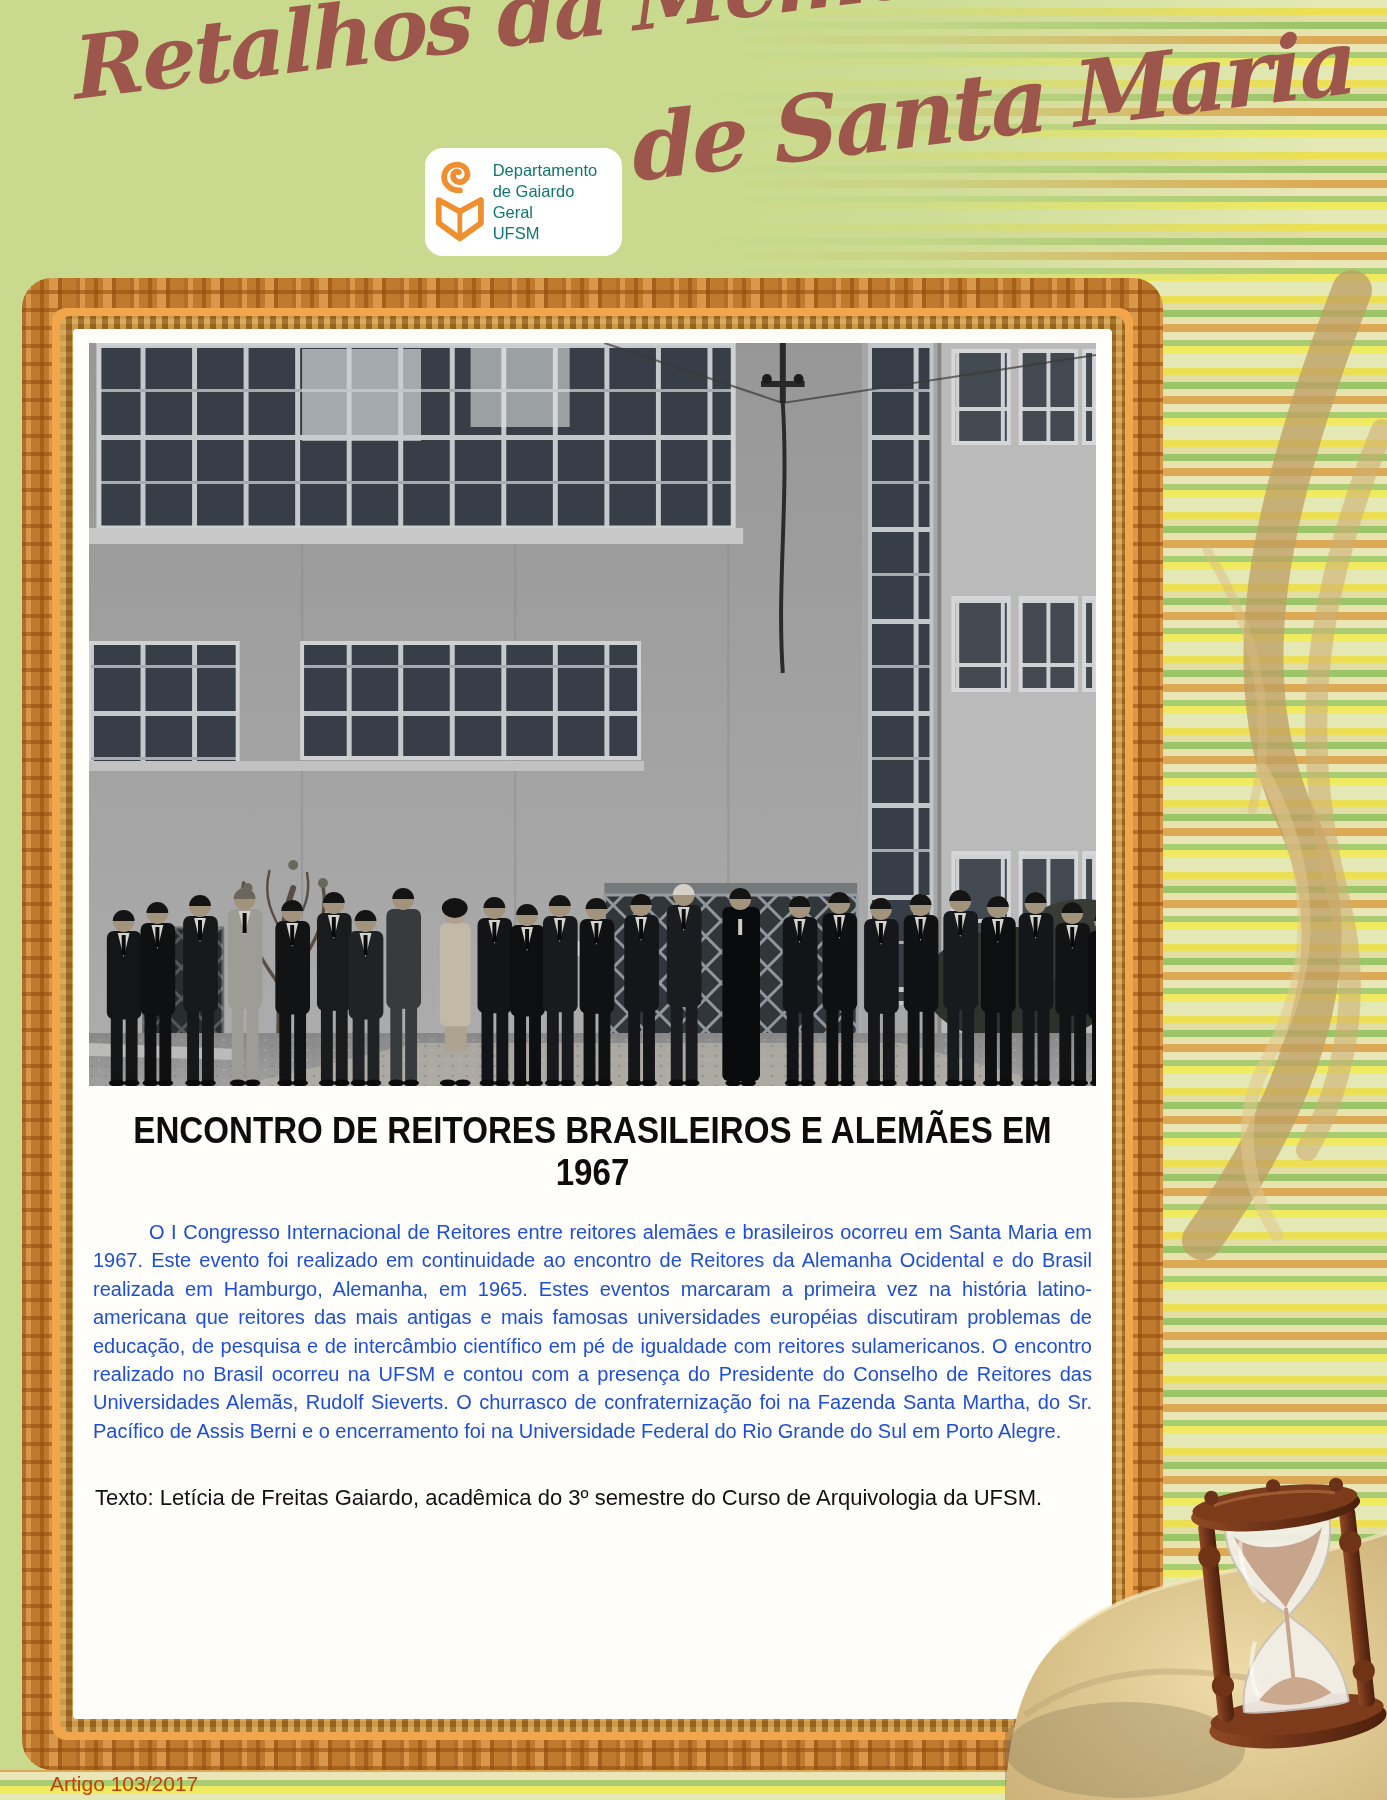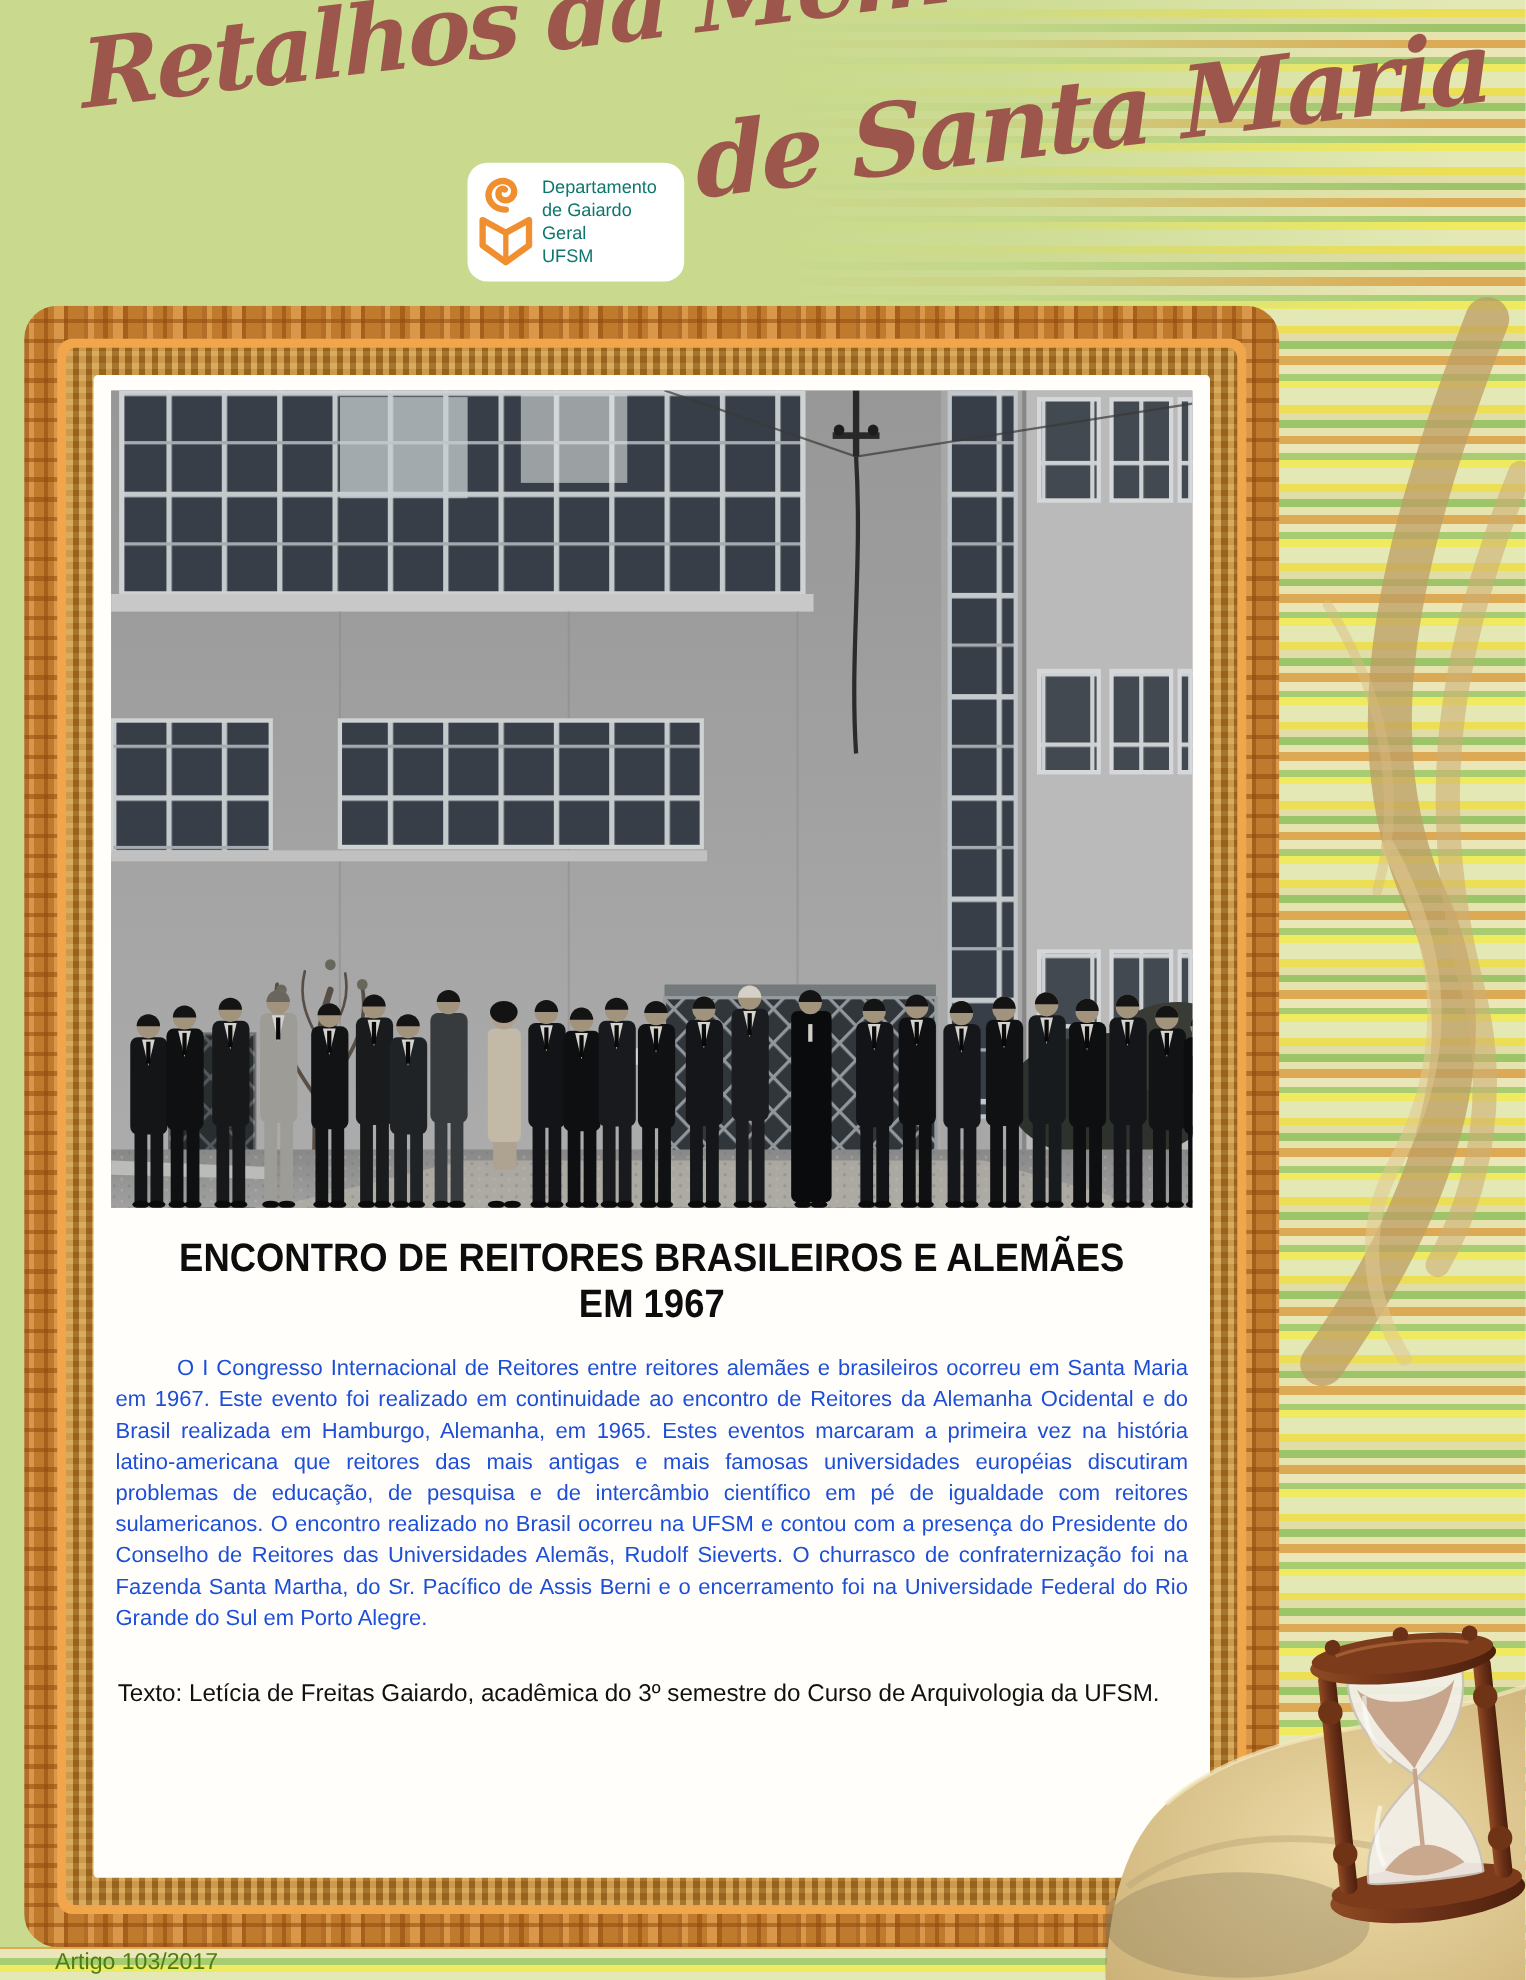--- a/index.html
+++ b/index.html
@@ -33,36 +33,36 @@
   
   #frame{left:22px;top:278px;width:1141px;height:1492px;box-sizing:border-box;
     border-radius:30px;padding:30px;z-index:1;
     background-color:#c07a2e;
     background-image:
       repeating-linear-gradient(0deg, rgba(140,70,10,.50) 0 4px, rgba(0,0,0,0) 4px 18px),
       repeating-linear-gradient(90deg, rgba(140,70,10,.50) 0 4px, rgba(0,0,0,0) 4px 18px),
       repeating-linear-gradient(90deg, rgba(255,195,115,.40) 0 9px, rgba(0,0,0,0) 9px 27px);
   }
   #frame-orange{width:100%;height:100%;box-sizing:border-box;background:#f2a64b;border-radius:14px;padding:8px;}
-  #frame-woven{width:100%;height:100%;box-sizing:border-box;border-radius:10px;padding:25px;
+  #frame-woven{width:100%;height:100%;box-sizing:border-box;border-radius:10px;padding:13px;
     background-color:#a97226;
     background-image:
       repeating-linear-gradient(90deg, rgba(255,214,135,.40) 0 6px, rgba(120,70,10,.35) 6px 12px),
       repeating-linear-gradient(0deg, rgba(255,225,155,.25) 0 5px, rgba(0,0,0,0) 5px 11px);
   }
   #content{width:100%;height:100%;box-sizing:border-box;background:#fffefb;border-radius:4px;
     padding:14px 16px 0;position:relative;}
   #photo{width:100%;height:743px;display:block;background:#a9a9a9;}
   #article-title{margin:24px 0 0;text-align:center;font-size:36px;font-weight:700;color:#0d0d0d;
     transform:scaleX(.92);transform-origin:center;letter-spacing:0;}
   #article-body{margin:24px 4px 0;font-size:20px;line-height:1.42;color:#1d4ed8;
     text-align:justify;text-indent:56px;}
   #article-credit{margin:40px 6px 0;font-size:22px;color:#111;}
   
-  #footer-text{left:50px;top:1772px;font-size:21px;color:#4d7c0f;z-index:2;}
+  #footer-text{left:50px;top:1772px;font-size:21px;color:#c2410c;z-index:2;}
   
   #sand{left:1005px;top:1515px;width:382px;height:285px;z-index:5;}
   #hourglass{left:1196px;top:1475px;width:182px;height:286px;z-index:6;transform:rotate(-6deg);}
 </style>
 </head>
 <body>
 
 <div class="abs" id="header-bg"></div>
 <div class="abs" id="left-margin"></div>
 

